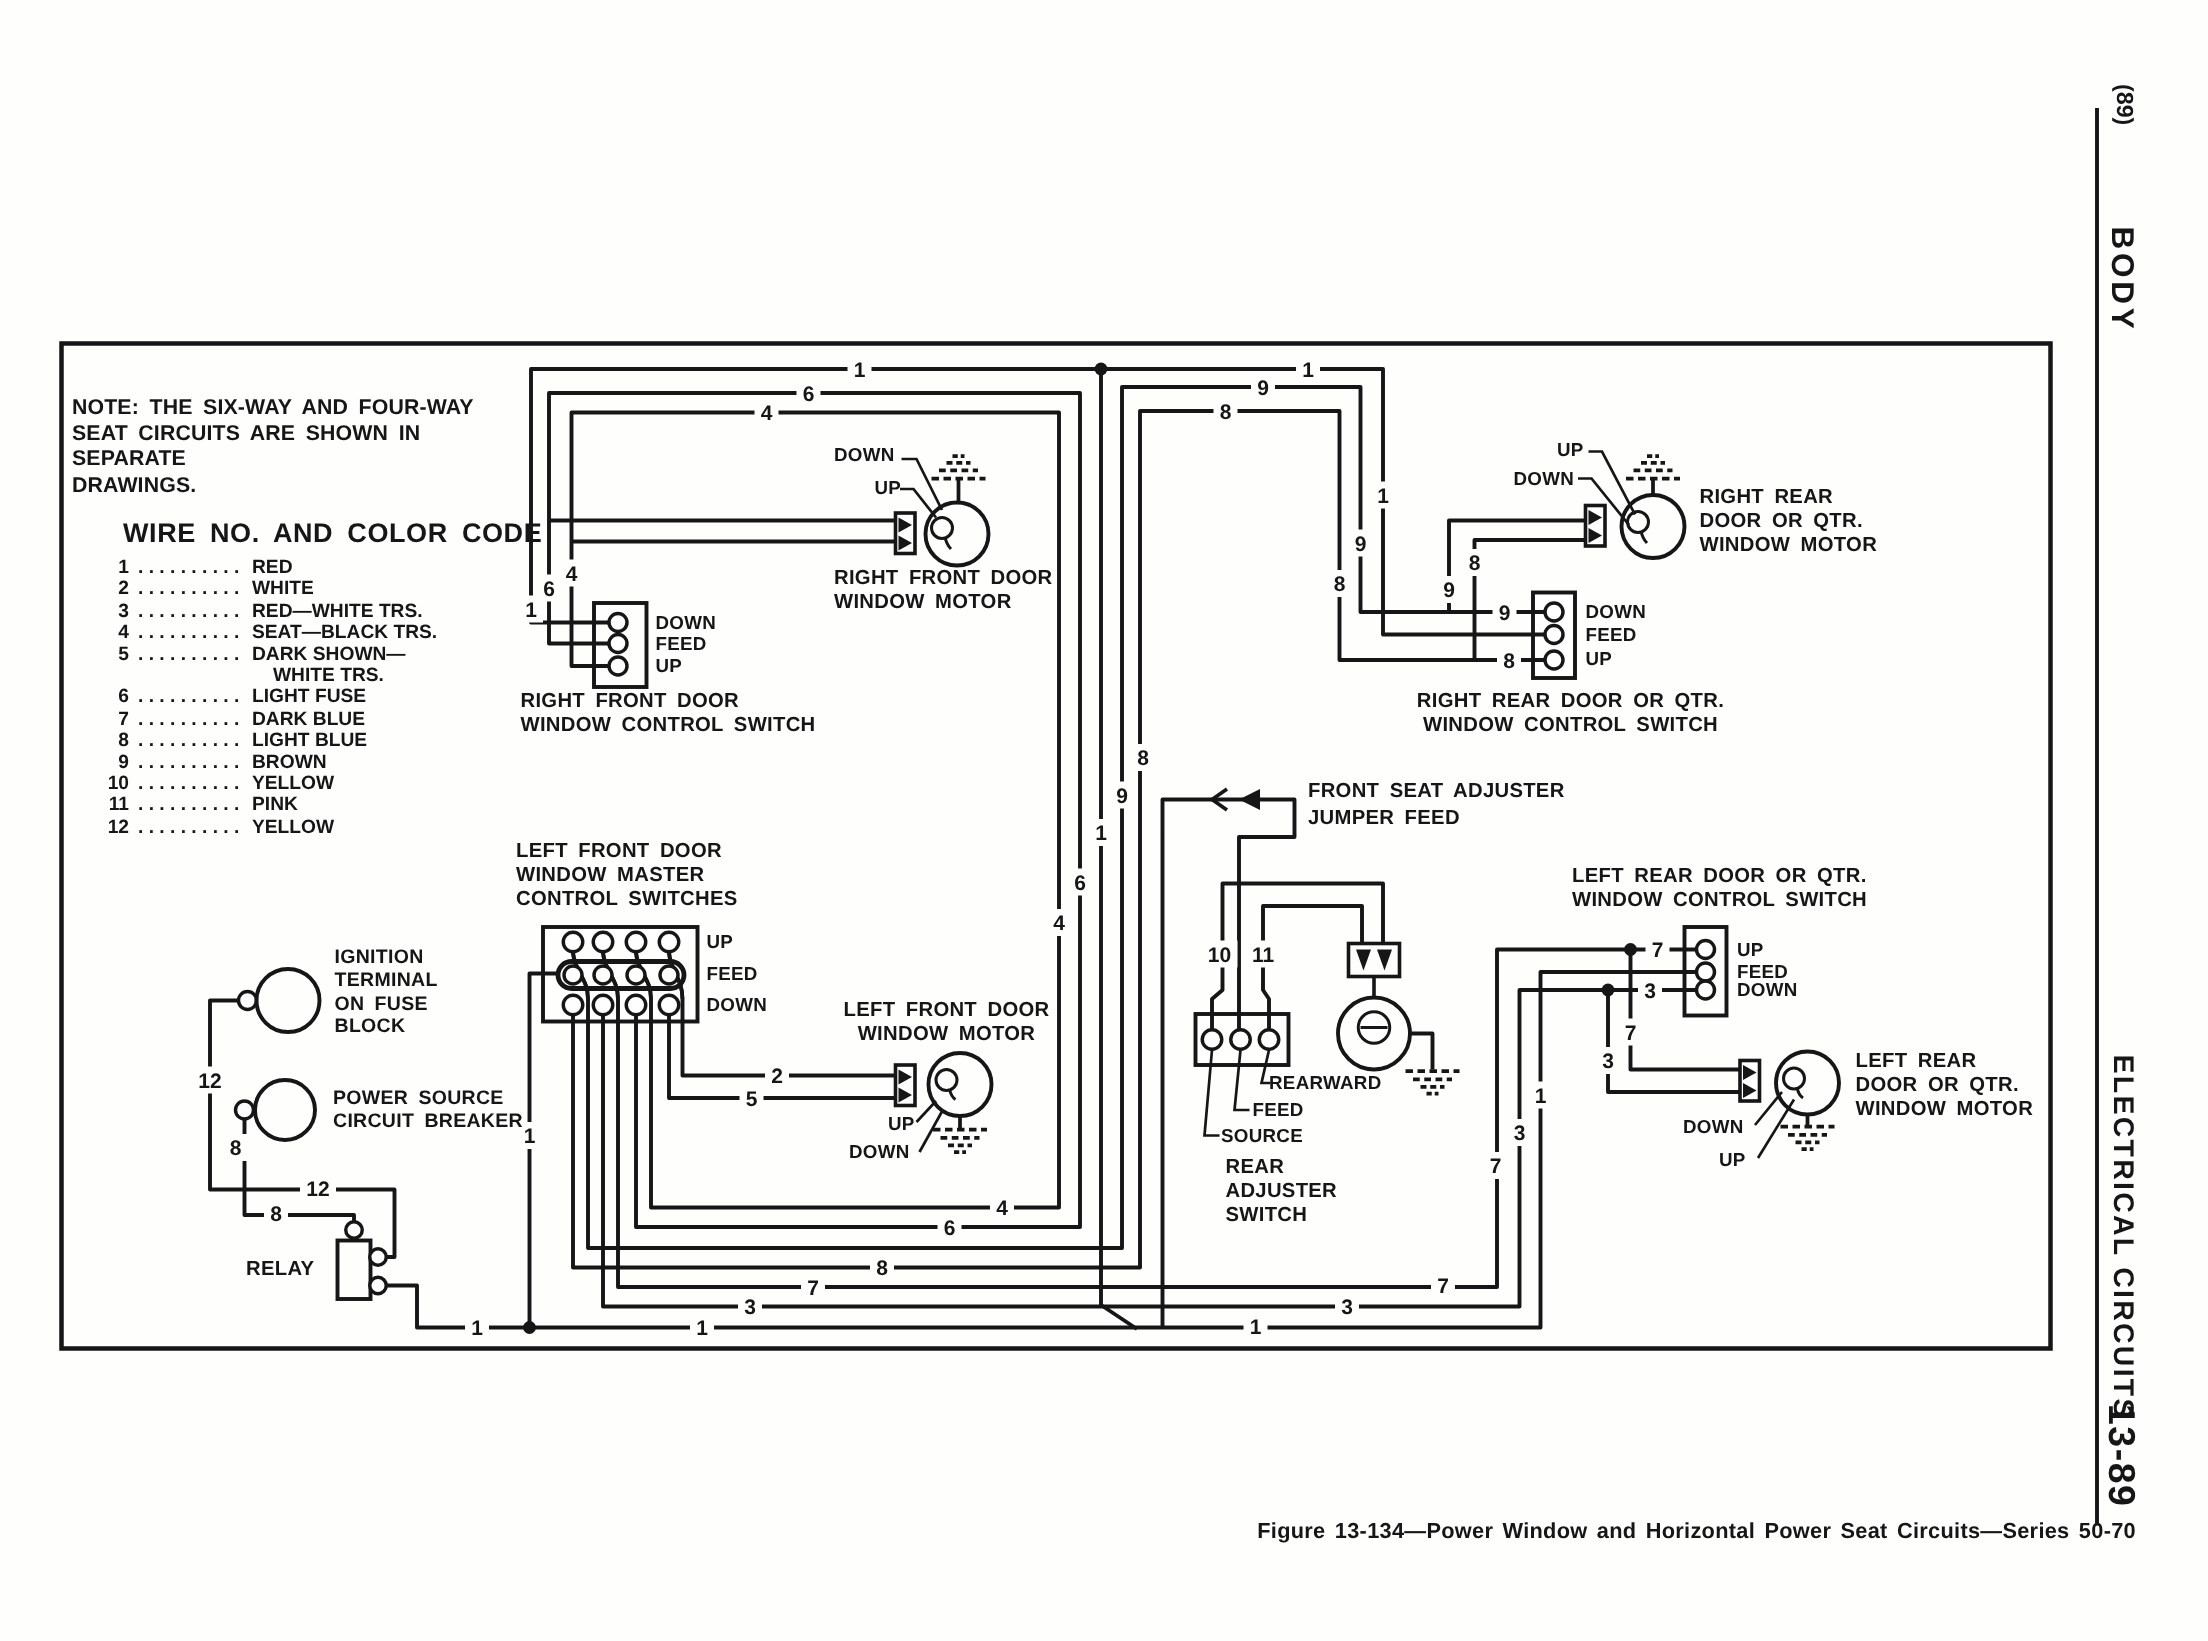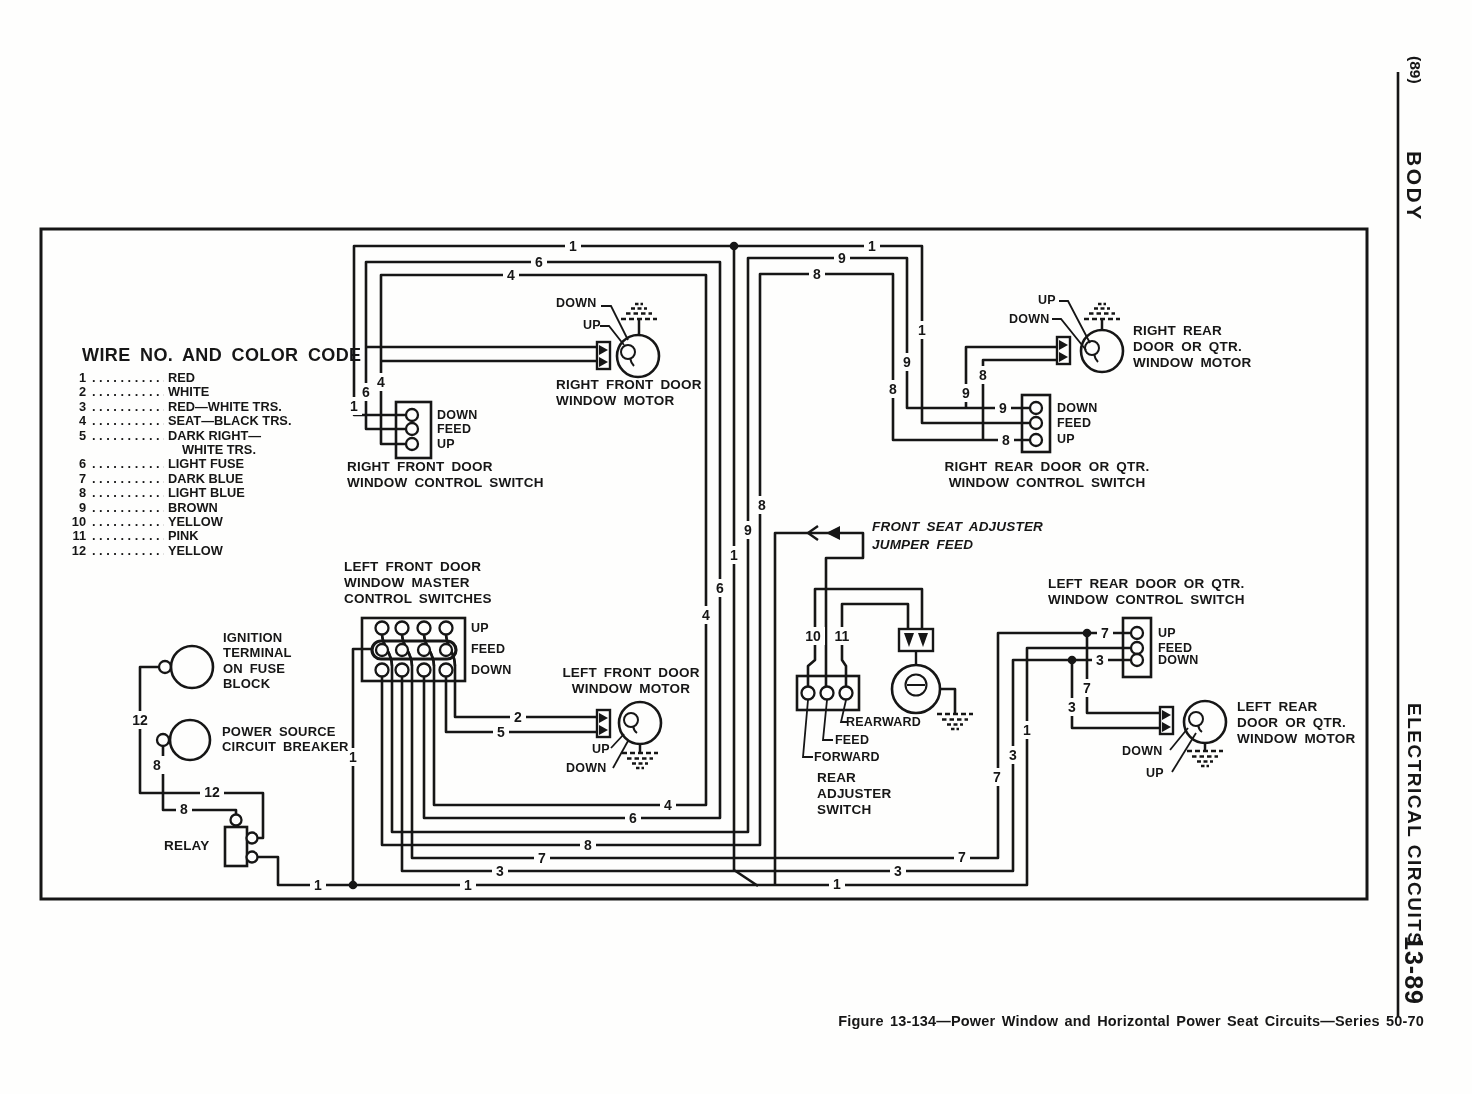--- a/index.html
+++ b/index.html
@@ -403,20 +403,23 @@
           <rect x="149" y="756" width="16" height="18" fill="#fefefd"></rect>
           <text x="157" y="770">8</text>
         </g>
     <g>
           <rect x="176" y="800" width="16" height="18" fill="#fefefd"></rect>
           <text x="184" y="814">8</text>
         </g>
   </g>
 </svg>
 
+<div class="lbl note" style="left:48px;top:264px;width:312px;">NOTE: THE SIX-WAY AND FOUR-WAY
+SEAT CIRCUITS ARE SHOWN IN SEPARATE
+DRAWINGS.</div>
 
 <div class="lbl codehead" style="left:82px;top:345px;">WIRE NO. AND COLOR CODE</div>
 
 <div class="coderows">
   <div class="crow">
         <span class="cn">1</span>
         <span class="cd">. . . . . . . . . . .</span>
         <span class="cc">RED</span>
       </div>
   <div class="crow">
@@ -430,21 +433,21 @@
         <span class="cc">RED—WHITE TRS.</span>
       </div>
   <div class="crow">
         <span class="cn">4</span>
         <span class="cd">. . . . . . . . . . .</span>
         <span class="cc">SEAT—BLACK TRS.</span>
       </div>
   <div class="crow">
         <span class="cn">5</span>
         <span class="cd">. . . . . . . . . . .</span>
-        <span class="cc">DARK RIGHT—</span>
+        <span class="cc">DARK SHOWN—</span>
       </div>
   <div class="crow">
         <span class="cn"></span>
         <span class="cd"></span>
         <span class="cc ind">WHITE TRS.</span>
       </div>
   <div class="crow">
         <span class="cn">6</span>
         <span class="cd">. . . . . . . . . . .</span>
         <span class="cc">LIGHT FUSE</span>
@@ -496,21 +499,21 @@
 <div class="lbl t135 ctr" style="left:561px;top:665px;width:140px;">LEFT FRONT DOOR
 WINDOW MOTOR</div>
 <div class="lbl t135" style="left:1048px;top:576px;">LEFT REAR DOOR OR QTR.
 WINDOW CONTROL SWITCH</div>
 <div class="lbl t135" style="left:1237px;top:699px;">LEFT REAR
 DOOR OR QTR.
 WINDOW MOTOR</div>
 <div class="lbl t135" style="left:817px;top:770px;">REAR
 ADJUSTER
 SWITCH</div>
-<div class="lbl t135" style="left:872px;top:518px;line-height:17.5px;font-style:italic;">FRONT SEAT ADJUSTER
+<div class="lbl t135" style="left:872px;top:518px;line-height:17.5px;">FRONT SEAT ADJUSTER
 JUMPER FEED</div>
 <div class="lbl t13" style="left:223px;top:630px;">IGNITION
 TERMINAL
 ON FUSE
 BLOCK</div>
 <div class="lbl t13" style="left:222px;top:724px;">POWER SOURCE
 CIRCUIT BREAKER</div>
 <div class="lbl t135" style="left:164px;top:838px;">RELAY</div>
 
 <span class="lbl t125" style="left:437px;top:408px;">DOWN</span>
@@ -521,21 +524,21 @@
 <span class="lbl t125" style="left:1057px;top:432px;">UP</span>
 <span class="lbl t125" style="left:471px;top:621px;">UP</span>
 <span class="lbl t125" style="left:471px;top:642px;">FEED</span>
 <span class="lbl t125" style="left:471px;top:663px;">DOWN</span>
 <span class="lbl t125" style="left:1158px;top:626px;">UP</span>
 <span class="lbl t125" style="left:1158px;top:641px;">FEED</span>
 <span class="lbl t125" style="left:1158px;top:653px;">DOWN</span>
 
 <span class="lbl t125" style="left:846px;top:715px;">REARWARD</span>
 <span class="lbl t125" style="left:835px;top:733px;">FEED</span>
-<span class="lbl t125" style="left:814px;top:750px;">FORWARD</span>
+<span class="lbl t125" style="left:814px;top:750px;">SOURCE</span>
 
 <span class="lbl t125" style="left:556px;top:296px;">DOWN</span>
 <span class="lbl t125" style="left:583px;top:318px;">UP</span>
 <span class="lbl t125" style="left:1038px;top:293px;">UP</span>
 <span class="lbl t125" style="left:1009px;top:312px;">DOWN</span>
 <span class="lbl t125" style="left:592px;top:742px;">UP</span>
 <span class="lbl t125" style="left:566px;top:761px;">DOWN</span>
 <span class="lbl t125" style="left:1122px;top:744px;">DOWN</span>
 <span class="lbl t125" style="left:1146px;top:766px;">UP</span>
 

